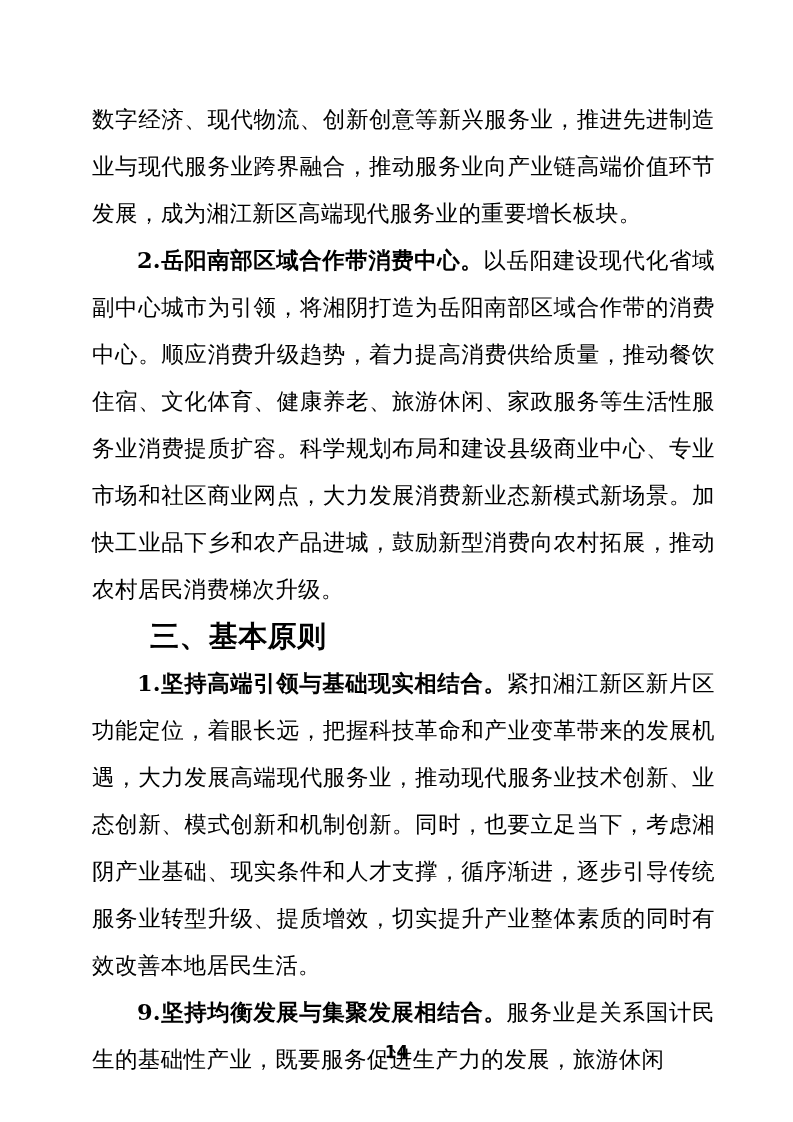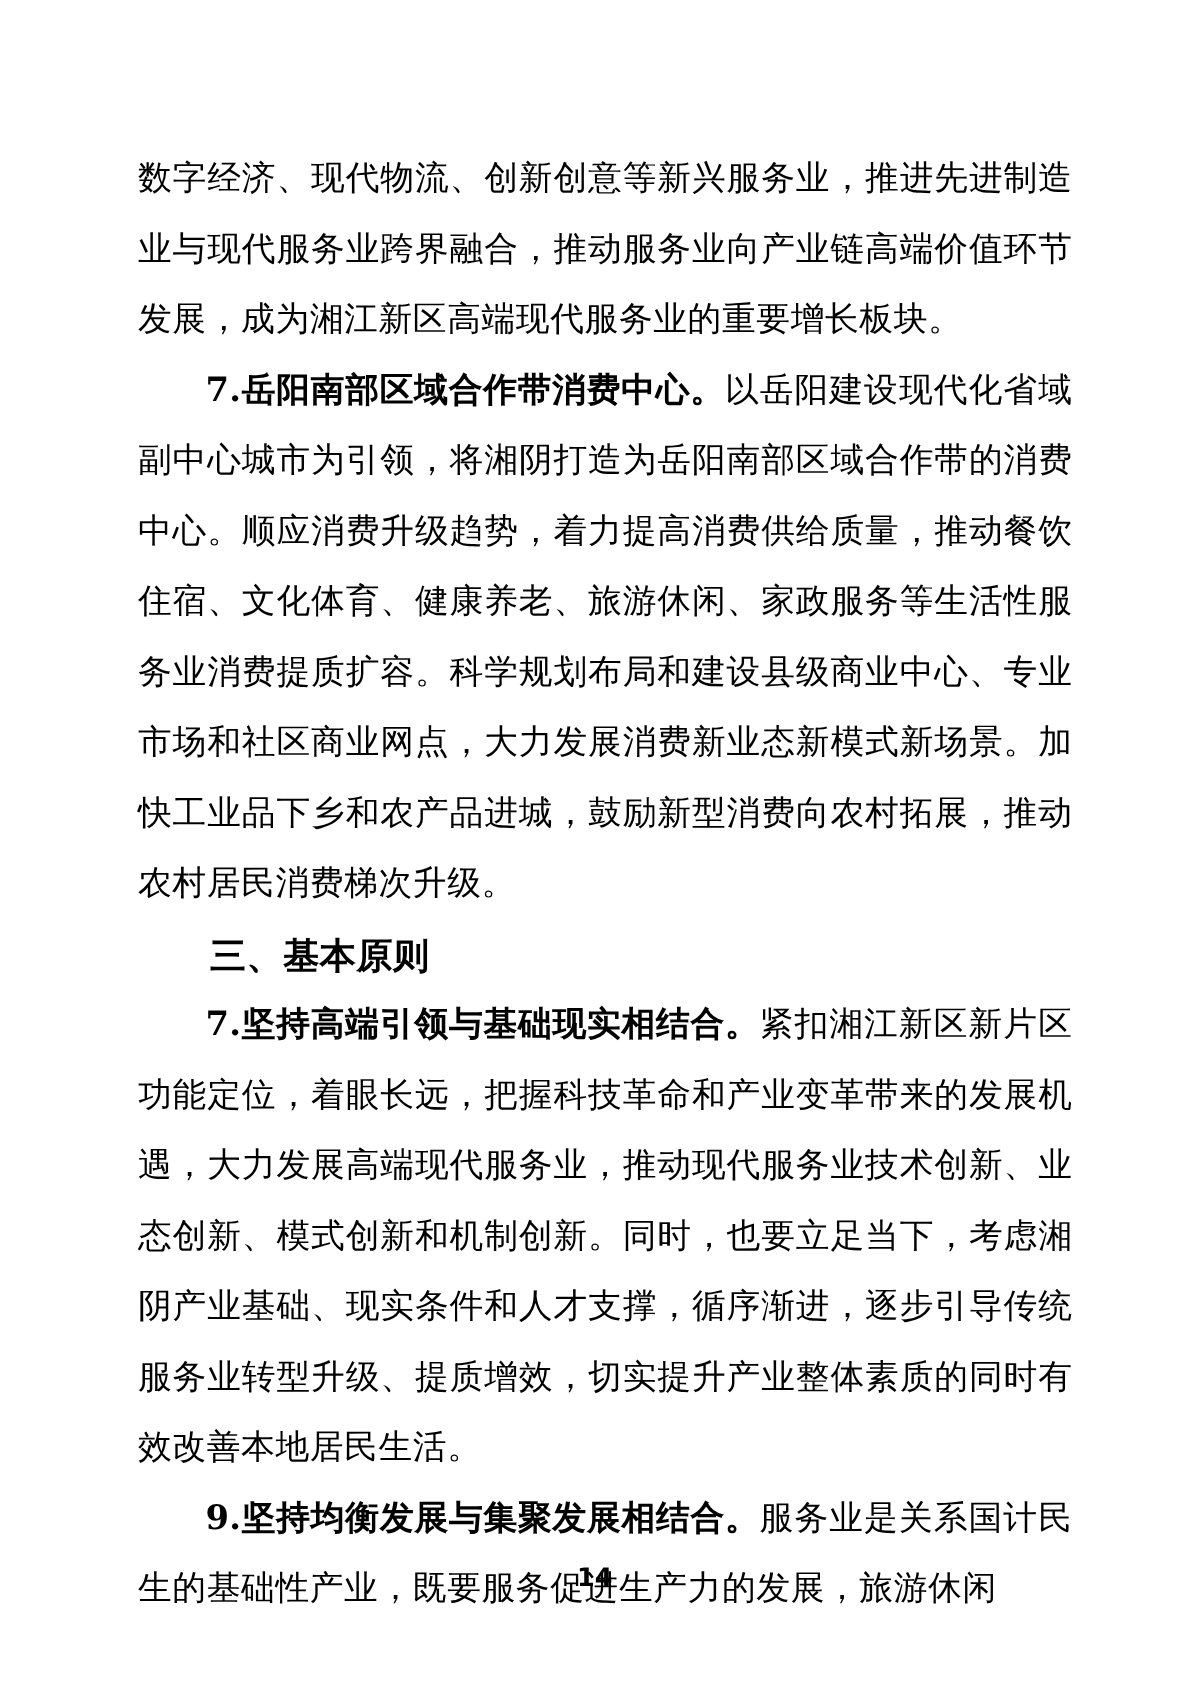--- a/index.html
+++ b/index.html
@@ -36,21 +36,21 @@
     text-indent: 0;
   }
   .lead {
     font-weight: bold;
     letter-spacing: 0.2px;
   }
   .section-heading {
     margin: 0;
     text-indent: 2em;
     font-weight: bold;
-    font-size: 24px;
+    font-size: 29px;
     line-height: 47px;
   }
   .page-number {
     position: absolute;
     left: 0;
     right: 0;
     bottom: 60px;
     text-align: center;
     font-family: "DejaVu Sans", "Liberation Sans", sans-serif;
     font-size: 17px;
@@ -62,27 +62,27 @@
 <body>
 
 <div class="page">
   <div class="doc-body">
 
     <p class="para no-indent">
       <span>数字经济、现代物流、创新创意等新兴服务业，推进先进制造业与现代服务业跨界融合，推动服务业向产业链高端价值环节发展，成为湘江新区高端现代服务业的重要增长板块。</span>
     </p>
 
     <p class="para">
-      <span class="lead">7.岳阳南部区域合作带消费中心。</span><span>以岳阳建设现代化省域副中心城市为引领，将湘阴打造为岳阳南部区域合作带的消费中心。顺应消费升级趋势，着力提高消费供给质量，推动餐饮住宿、文化体育、健康养老、旅游休闲、家政服务等生活性服务业消费提质扩容。科学规划布局和建设县级商业中心、专业市场和社区商业网点，大力发展消费新业态新模式新场景。加快工业品下乡和农产品进城，鼓励新型消费向农村拓展，推动农村居民消费梯次升级。</span>
+      <span class="lead">2.岳阳南部区域合作带消费中心。</span><span>以岳阳建设现代化省域副中心城市为引领，将湘阴打造为岳阳南部区域合作带的消费中心。顺应消费升级趋势，着力提高消费供给质量，推动餐饮住宿、文化体育、健康养老、旅游休闲、家政服务等生活性服务业消费提质扩容。科学规划布局和建设县级商业中心、专业市场和社区商业网点，大力发展消费新业态新模式新场景。加快工业品下乡和农产品进城，鼓励新型消费向农村拓展，推动农村居民消费梯次升级。</span>
     </p>
 
     <h2 class="section-heading">三、基本原则</h2>
 
     <p class="para">
-      <span class="lead">7.坚持高端引领与基础现实相结合。</span><span>紧扣湘江新区新片区功能定位，着眼长远，把握科技革命和产业变革带来的发展机遇，大力发展高端现代服务业，推动现代服务业技术创新、业态创新、模式创新和机制创新。同时，也要立足当下，考虑湘阴产业基础、现实条件和人才支撑，循序渐进，逐步引导传统服务业转型升级、提质增效，切实提升产业整体素质的同时有效改善本地居民生活。</span>
+      <span class="lead">1.坚持高端引领与基础现实相结合。</span><span>紧扣湘江新区新片区功能定位，着眼长远，把握科技革命和产业变革带来的发展机遇，大力发展高端现代服务业，推动现代服务业技术创新、业态创新、模式创新和机制创新。同时，也要立足当下，考虑湘阴产业基础、现实条件和人才支撑，循序渐进，逐步引导传统服务业转型升级、提质增效，切实提升产业整体素质的同时有效改善本地居民生活。</span>
     </p>
 
     <p class="para">
       <span class="lead">9.坚持均衡发展与集聚发展相结合。</span><span>服务业是关系国计民生的基础性产业，既要服务促进生产力的发展，旅游休闲</span>
     </p>
 
   </div>
 
   <div class="page-number">14</div>
 </div>

